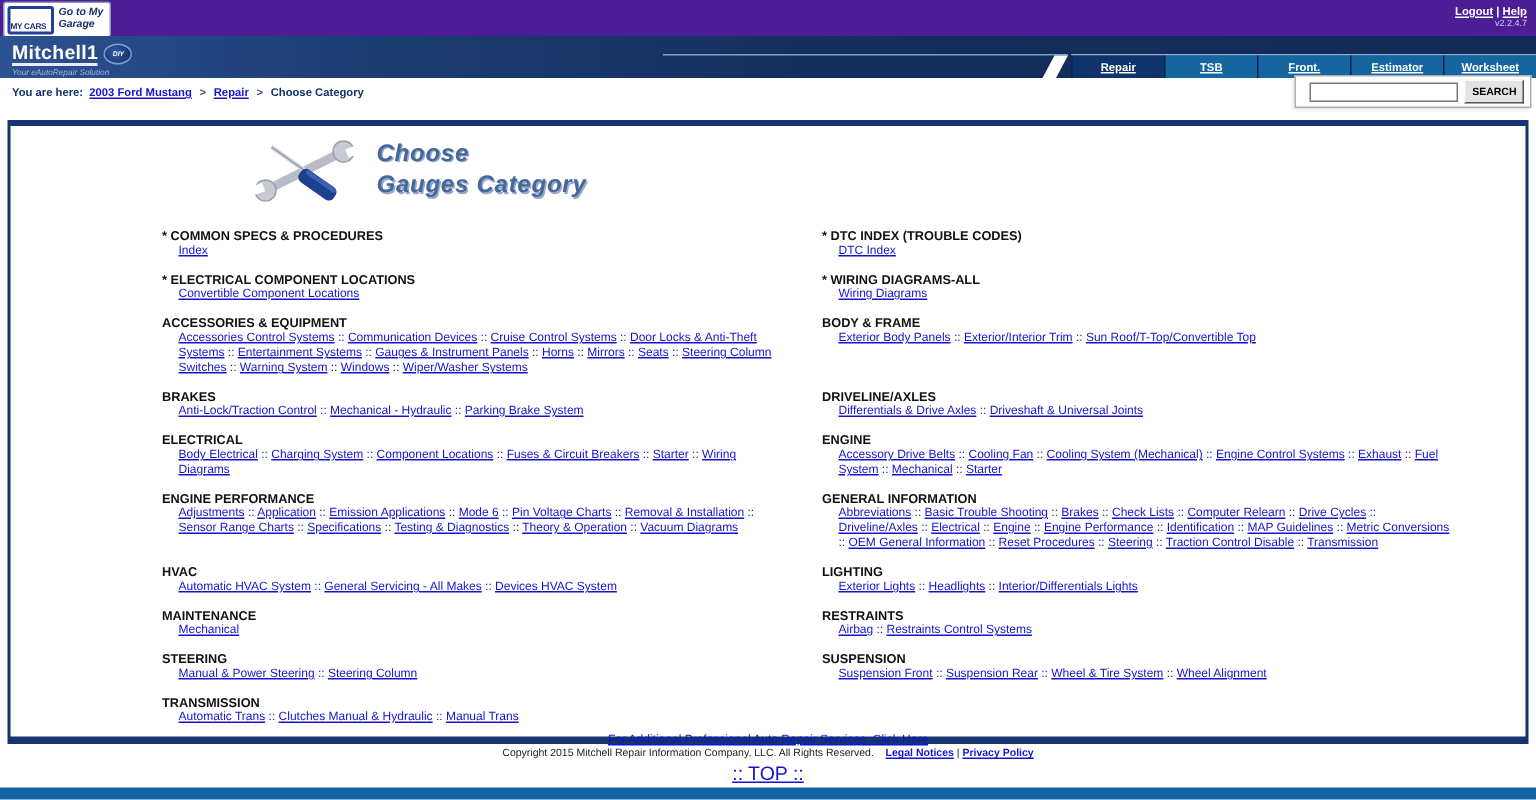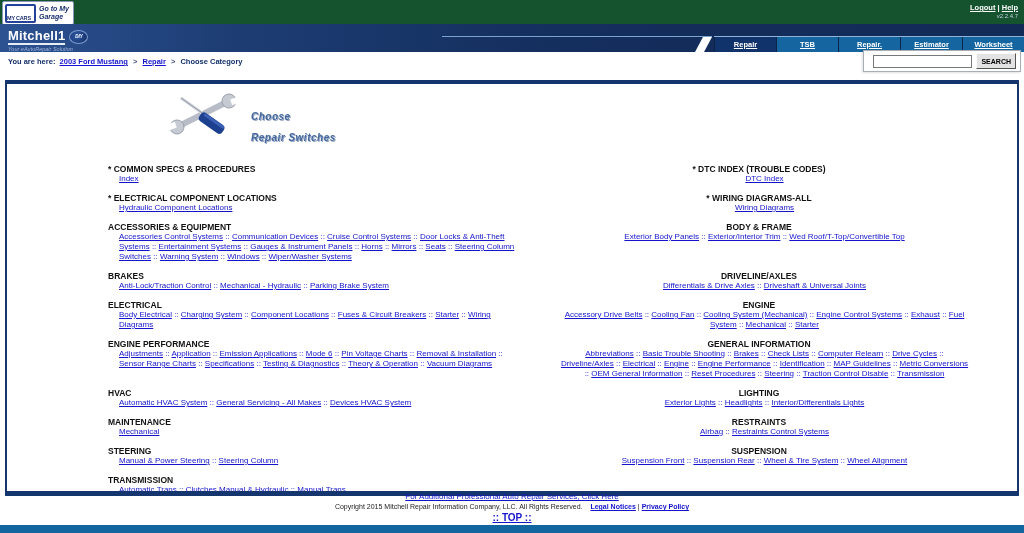--- a/index.html
+++ b/index.html
@@ -1,20 +1,20 @@
 <!DOCTYPE html>
 <html><head>
 <meta charset="utf-8">
 <style>
   html,body{margin:0;padding:0;}
   body{width:1024px;height:533px;background:#fff;font-family:"Liberation Sans",sans-serif;overflow:hidden;}
   .root{position:relative;width:1024px;height:533px;background:#fff;}
 
   
-  .topbar{position:absolute;top:0;left:0;right:0;height:40px;background:#14532d;}
+  .topbar{position:absolute;top:0;left:0;right:0;height:40px;background:#4c1d95;}
   .garage-btn{position:absolute;top:1px;left:2px;height:20px;background:#fff;border:1px solid #8a96b8;border-radius:2px;display:flex;align-items:center;gap:3px;padding:1px 4px 1px 2px;cursor:pointer;}
   .plate{width:27px;height:15px;border:2px solid #23409a;border-radius:2px;background:#fff;overflow:hidden;}
   .plate-top{height:3px;background:#23409a;}
   .plate-text{font-size:5.5px;font-weight:bold;color:#1a2f6e;text-align:center;line-height:9px;letter-spacing:-0.2px;}
   .garage-label{font-size:7px;font-weight:bold;font-style:italic;color:#1a2f6e;line-height:8px;}
   .top-right{position:absolute;top:3px;right:6px;text-align:right;}
   .top-links{font-size:7.5px;font-weight:bold;color:#fff;}
   .top-links a{color:#fff;text-decoration:underline;cursor:pointer;}
   .version{font-size:6px;color:#c7d0e6;margin-top:1px;}
 
@@ -37,39 +37,39 @@
 
   
   .search-panel{position:absolute;top:50px;right:3px;width:158px;height:22px;background:#fff;border:1px solid #a9adb5;box-shadow:-1px 1px 2px rgba(0,0,0,0.12);display:flex;align-items:center;justify-content:flex-end;padding-right:4px;box-sizing:border-box;}
   .search-input{width:99px;height:13px;border:1px solid #777;font-size:8px;padding:0 2px;margin-right:4px;box-sizing:border-box;}
   .search-btn{height:16px;font-size:7px;font-weight:bold;color:#000;background:#e3e3e3;border:1px solid #555;border-top-color:#fafafa;border-left-color:#fafafa;padding:0 4px;cursor:pointer;font-family:"Liberation Sans",sans-serif;}
 
   
   .mainbox{position:absolute;top:80px;left:5px;right:5px;bottom:37px;background:#fff;border:2px solid #14356e;border-top-width:4px;border-bottom-width:5px;box-sizing:border-box;overflow:hidden;}
   .page-head{display:flex;align-items:flex-start;margin:6px 0 0 158px;}
   .tools-icon{width:78px;height:46px;}
-  .page-title{margin-left:8px;margin-top:16px;font-size:10px;line-height:21px;font-weight:bold;font-style:italic;color:#44679e;letter-spacing:0.5px;text-shadow:1px 1px 0 #9aa9c4;}
+  .page-title{margin-left:8px;margin-top:2px;font-size:16px;line-height:21px;font-weight:bold;font-style:italic;color:#44679e;letter-spacing:0.5px;text-shadow:1px 1px 0 #9aa9c4;}
 
   
   .cat-table{border-collapse:collapse;margin:16px 0 0 101px;table-layout:fixed;width:862px;}
   .cat-cell{vertical-align:top;padding:0 0 9px 0;}
   .cat-cell.left{width:440px;padding-right:32px;box-sizing:border-box;}
-  .cat-cell.right{width:422px;text-align:center;}
+  .cat-cell.right{width:422px;}
   .cat-heading{font-size:8.5px;font-weight:bold;color:#111;line-height:10px;}
   .cat-links{font-size:8px;line-height:10px;color:#1414cc;padding-left:11px;}
   .cat-links a{color:#1414cc;text-decoration:underline;cursor:pointer;}
   .cat-sep{color:#1414cc;text-decoration:none;}
 
   
   .footer{position:absolute;left:0;right:0;bottom:10px;text-align:center;}
   .footer-promo{font-size:8px;}
   .footer-promo a{color:#1414cc;text-decoration:underline;cursor:pointer;}
   .footer-copy{font-size:7px;color:#222;margin-top:2px;}
   .footer-copy a{color:#1414cc;text-decoration:underline;font-weight:bold;cursor:pointer;}
-  .footer-top{font-size:10px;font-weight:bold;margin-top:2px;}
+  .footer-top{font-size:13px;font-weight:normal;margin-top:2px;}
   .footer-top a{color:#1414cc;text-decoration:underline;cursor:pointer;}
   .bottombar{position:absolute;left:0;right:0;bottom:0;height:8px;background:#13659f;}
 </style>
 </head>
 <body>
 
 <div class="root">
 
   <div class="topbar">
     <div class="garage-btn">
@@ -95,21 +95,21 @@
   <div class="logobar">
     <div class="logo-wrap">
       <span class="logo-text">Mitchell1</span><span class="logo-badge">DIY</span>
       <div class="tagline">Your eAutoRepair Solution</div>
     </div>
     <div class="tab-line"></div>
     <div class="tab-slash"></div>
     <div class="tab-strip">
       <div class="tab active">Repair</div>
       <div class="tab">TSB</div>
-      <div class="tab">Repair.</div>
+      <div class="tab">Front.</div>
       <div class="tab">Estimator</div>
       <div class="tab">Worksheet</div>
     </div>
   </div>
 
   <div class="breadcrumb">
     <span>You are here:</span>&nbsp;
     <a>2003 Ford Mustang</a>
     <span class="crumb-sep">&gt;</span>
     <a>Repair</a>
@@ -136,54 +136,54 @@
 
         <g>
           <line x1="16" y1="8" x2="40" y2="25" stroke="#d2d6dd" stroke-width="3"></line>
           <line x1="16" y1="8" x2="40" y2="25" stroke="#8f959f" stroke-width="1"></line>
           <rect x="38" y="21" width="28" height="10" rx="4" fill="#1c3f8f" transform="rotate(35 38 21)"></rect>
           <rect x="40" y="23" width="24" height="3" rx="1.5" fill="#3a61b5" transform="rotate(35 40 23)"></rect>
         </g>
       </svg>
       <div class="page-title">
         <div>Choose</div>
-        <div>Repair Switches</div>
+        <div>Gauges Category</div>
       </div>
     </div>
 
     <table class="cat-table">
       <tbody>
           <tr>
             <td class="cat-cell left">
               <div class="cat-heading">* COMMON SPECS &amp; PROCEDURES</div>
               <div class="cat-links"><a>Index</a></div>
             </td>
             <td class="cat-cell right">
               <div class="cat-heading">* DTC INDEX (TROUBLE CODES)</div>
               <div class="cat-links"><a>DTC Index</a></div>
             </td>
           </tr>
           <tr>
             <td class="cat-cell left">
               <div class="cat-heading">* ELECTRICAL COMPONENT LOCATIONS</div>
-              <div class="cat-links"><a>Hydraulic Component Locations</a></div>
+              <div class="cat-links"><a>Convertible Component Locations</a></div>
             </td>
             <td class="cat-cell right">
               <div class="cat-heading">* WIRING DIAGRAMS-ALL</div>
               <div class="cat-links"><a>Wiring Diagrams</a></div>
             </td>
           </tr>
           <tr>
             <td class="cat-cell left">
               <div class="cat-heading">ACCESSORIES &amp; EQUIPMENT</div>
               <div class="cat-links"><a>Accessories Control Systems</a><span class="cat-sep"> :: </span><a>Communication Devices</a><span class="cat-sep"> :: </span><a>Cruise Control Systems</a><span class="cat-sep"> :: </span><a>Door Locks &amp; Anti-Theft Systems</a><span class="cat-sep"> :: </span><a>Entertainment Systems</a><span class="cat-sep"> :: </span><a>Gauges &amp; Instrument Panels</a><span class="cat-sep"> :: </span><a>Horns</a><span class="cat-sep"> :: </span><a>Mirrors</a><span class="cat-sep"> :: </span><a>Seats</a><span class="cat-sep"> :: </span><a>Steering Column Switches</a><span class="cat-sep"> :: </span><a>Warning System</a><span class="cat-sep"> :: </span><a>Windows</a><span class="cat-sep"> :: </span><a>Wiper/Washer Systems</a></div>
             </td>
             <td class="cat-cell right">
               <div class="cat-heading">BODY &amp; FRAME</div>
-              <div class="cat-links"><a>Exterior Body Panels</a><span class="cat-sep"> :: </span><a>Exterior/Interior Trim</a><span class="cat-sep"> :: </span><a>Wed Roof/T-Top/Convertible Top</a></div>
+              <div class="cat-links"><a>Exterior Body Panels</a><span class="cat-sep"> :: </span><a>Exterior/Interior Trim</a><span class="cat-sep"> :: </span><a>Sun Roof/T-Top/Convertible Top</a></div>
             </td>
           </tr>
           <tr>
             <td class="cat-cell left">
               <div class="cat-heading">BRAKES</div>
               <div class="cat-links"><a>Anti-Lock/Traction Control</a><span class="cat-sep"> :: </span><a>Mechanical - Hydraulic</a><span class="cat-sep"> :: </span><a>Parking Brake System</a></div>
             </td>
             <td class="cat-cell right">
               <div class="cat-heading">DRIVELINE/AXLES</div>
               <div class="cat-links"><a>Differentials &amp; Drive Axles</a><span class="cat-sep"> :: </span><a>Driveshaft &amp; Universal Joints</a></div>

